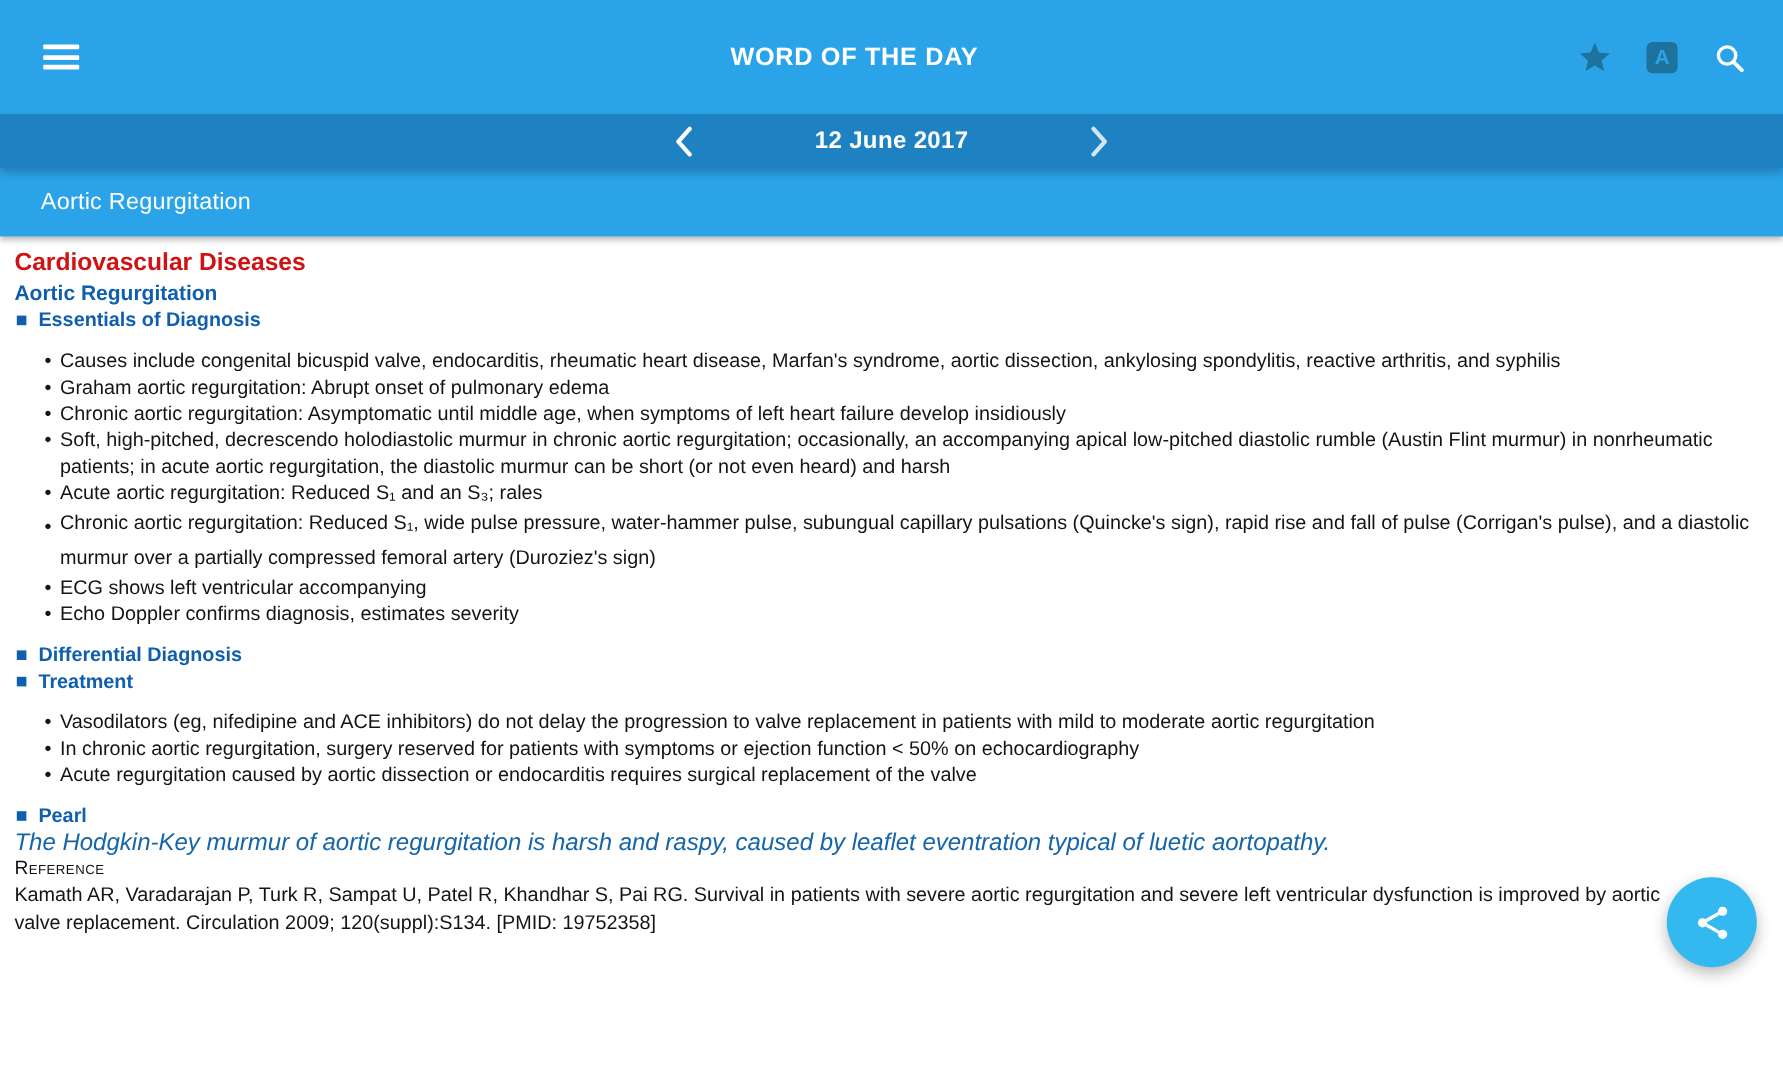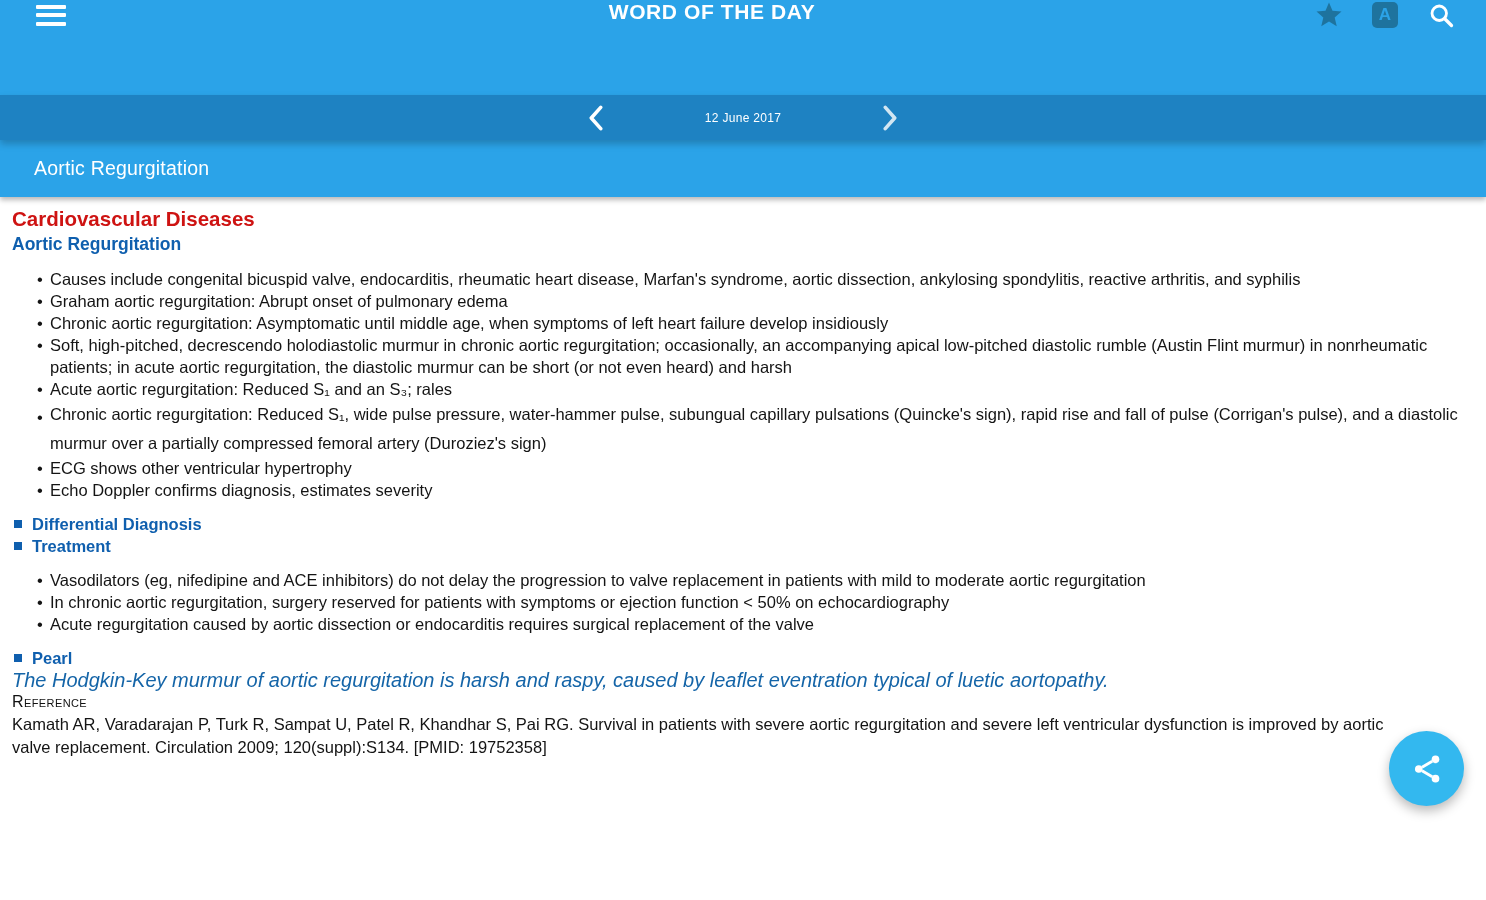--- a/index.html
+++ b/index.html
@@ -5,40 +5,40 @@
   * { box-sizing: border-box; }
   html,body { margin:0; padding:0; }
   body {
     width:1486px; height:900px; position:relative; overflow:hidden;
     background:#ffffff; font-family:"Liberation Sans", sans-serif;
     -webkit-font-smoothing:antialiased;
   }
   
   .app-bar {
     height:95px; background:var(--app-bar-blue,#2BA3E8);
-    display:flex; align-items:flex-start; color:#fff;
+    display:flex; align-items:center; color:#fff;
   }
   .menu-btn { width:110px; padding-left:36px; cursor:pointer; }
   .hamburger span { display:block; width:30px; height:4px; margin:4.5px 0; background:#fff; border-radius:1px; }
   .app-title { flex:1; text-align:center; font-size:21px; font-weight:bold; letter-spacing:.6px; }
   .actions { display:flex; align-items:center; gap:26px; padding-right:30px; }
   .icon-btn { width:30px; height:30px; display:flex; align-items:center; justify-content:center; cursor:pointer; }
   .fontsize-box {
     width:26px; height:26px; border-radius:5px; background:var(--muted-icon,#1E739E);
     color:var(--app-bar-blue,#2BA3E8); font-weight:bold; font-size:17px;
     display:flex; align-items:center; justify-content:center;
   }
   
   .date-bar {
     height:45px; background:var(--date-bar-blue,#1E82C2);
     display:flex; align-items:center; justify-content:center; gap:92px;
     color:#fff; position:relative; z-index:3;
     box-shadow:0 4px 7px rgba(0,0,0,.22);
   }
-  .date-label { font-size:12px; font-weight:normal; letter-spacing:.3px; }
+  .date-label { font-size:20px; font-weight:bold; letter-spacing:.3px; }
   .chev-btn { width:34px; height:34px; display:flex; align-items:center; justify-content:center; cursor:pointer; }
   .chev-next svg { opacity:.8; }
   
   .topic-bar {
     height:57px; background:var(--app-bar-blue,#2BA3E8);
     display:flex; align-items:center; padding-left:34px;
     color:#fff; font-size:19.5px; letter-spacing:.2px;
     position:relative; z-index:2; box-shadow:0 3px 5px rgba(0,0,0,.28);
   }
   
@@ -110,28 +110,32 @@
 </nav>
 
 <div class="topic-bar">
   <span>Aortic Regurgitation</span>
 </div>
 
 <main class="content">
   <div class="category">Cardiovascular Diseases</div>
   <div class="article-title">Aortic Regurgitation</div>
 
+  <div class="sec-head">
+    <span class="sq"></span>
+    <span class="sec-label">Essentials of Diagnosis</span>
+  </div>
   <ul class="bullets">
     <li>Causes include congenital bicuspid valve, endocarditis, rheumatic heart disease, Marfan's syndrome, aortic dissection, ankylosing spondylitis, reactive arthritis, and syphilis</li>
     <li>Graham aortic regurgitation: Abrupt onset of pulmonary edema</li>
     <li>Chronic aortic regurgitation: Asymptomatic until middle age, when symptoms of left heart failure develop insidiously</li>
     <li>Soft, high-pitched, decrescendo holodiastolic murmur in chronic aortic regurgitation; occasionally, an accompanying apical low-pitched diastolic rumble (Austin Flint murmur) in nonrheumatic patients; in acute aortic regurgitation, the diastolic murmur can be short (or not even heard) and harsh</li>
     <li>Acute aortic regurgitation: Reduced S₁ and an S₃; rales</li>
     <li class="tall">Chronic aortic regurgitation: Reduced S₁, wide pulse pressure, water-hammer pulse, subungual capillary pulsations (Quincke's sign), rapid rise and fall of pulse (Corrigan's pulse), and a diastolic murmur over a partially compressed femoral artery (Duroziez's sign)</li>
-    <li>ECG shows other ventricular hypertrophy</li>
+    <li>ECG shows left ventricular accompanying</li>
     <li>Echo Doppler confirms diagnosis, estimates severity</li>
   </ul>
 
   <div class="sec-head">
     <span class="sq"></span>
     <span class="sec-label">Differential Diagnosis</span>
   </div>
 
   <div class="sec-head">
     <span class="sq"></span>

